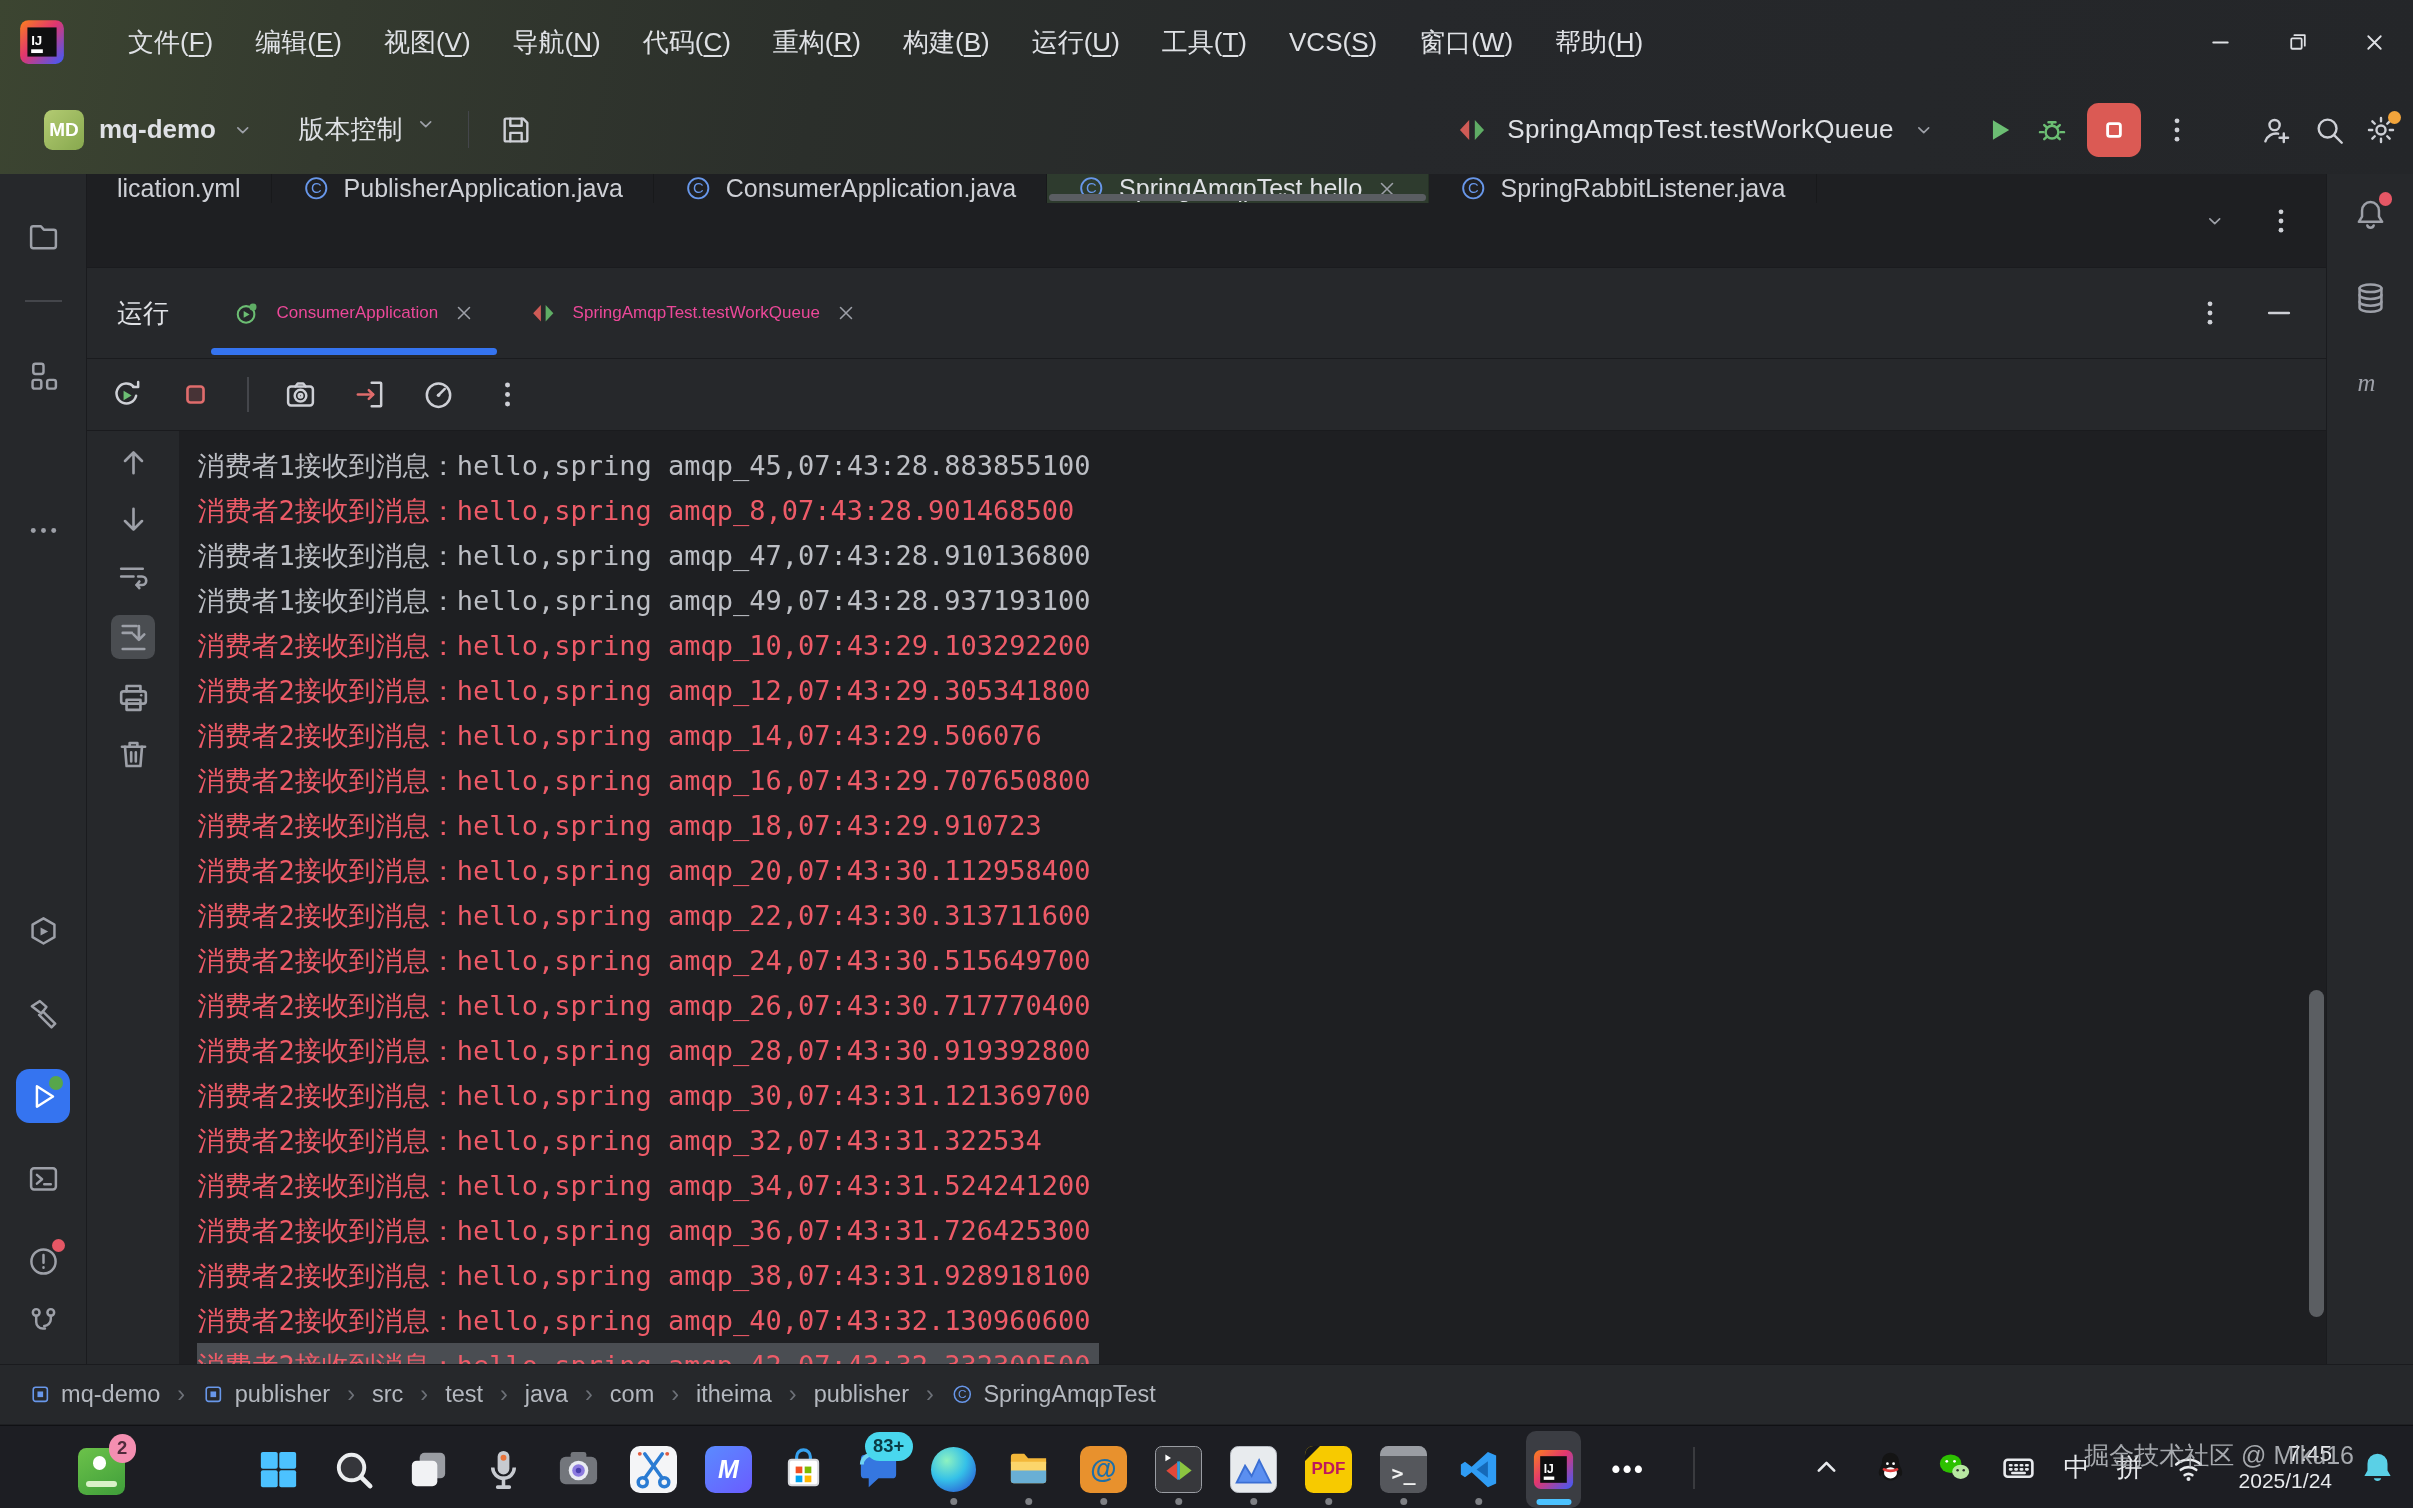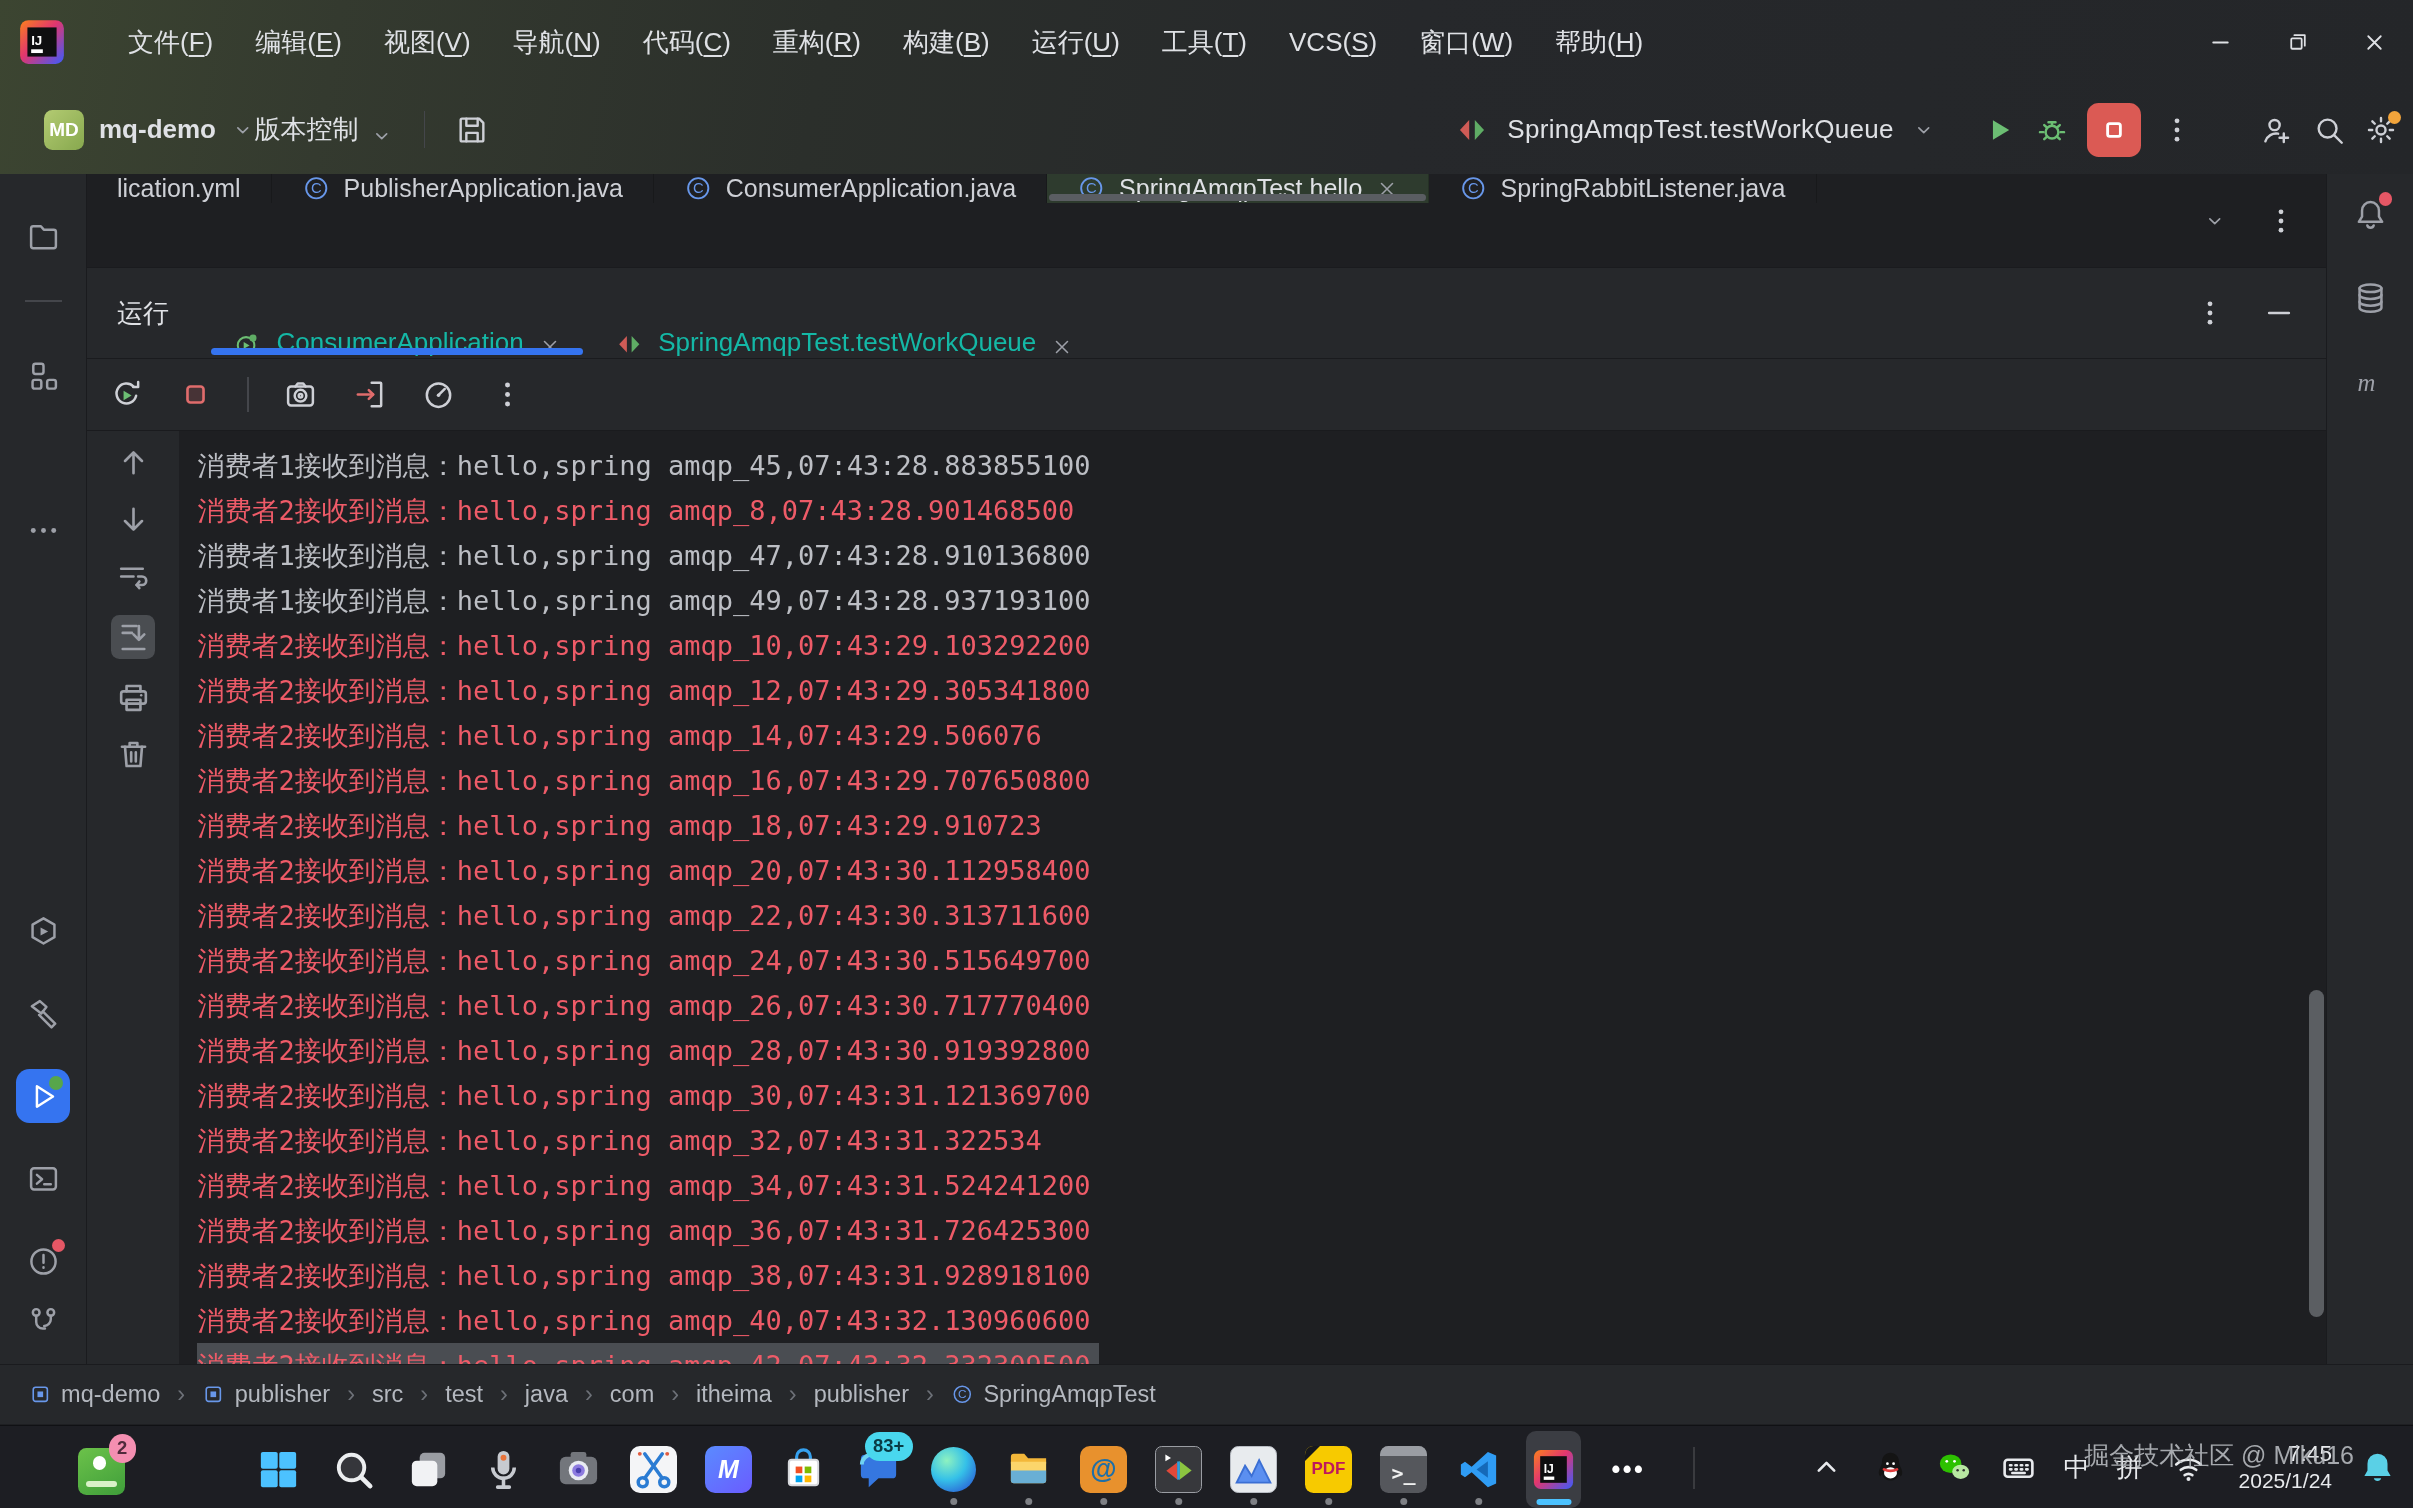--- a/index.html
+++ b/index.html
@@ -23,21 +23,21 @@
 .menu-item{padding:0 21px;font-size:26px;color:#dfe1e5;cursor:default}
 .menu-item u{text-underline-offset:4.2px}
 .win-controls{margin-left:auto;display:flex;height:100%}
 .wc{width:77px;height:100%;display:flex;align-items:center;justify-content:center;color:#dfe1e5}
 .wc svg{width:25px;height:25px}
 .toolbar{position:absolute;top:84px;left:14px;right:0;height:91px;display:flex;align-items:center}
 .proj{display:flex;align-items:center;gap:15px;margin-left:30px}
 .proj-badge{width:40px;height:40px;border-radius:8.4px;background:linear-gradient(135deg,#b3cb72,#87a84e);
  color:#fff;font-size:19px;font-weight:bold;display:flex;align-items:center;justify-content:center}
 .proj-name{font-size:26px;font-weight:bold}
-.vcs{display:flex;align-items:flex-end;gap:11.7px;font-size:26px}
+.vcs{display:flex;align-items:flex-start;gap:11.7px;margin-left:44px;font-size:26px}
 .tool-divider{width:1.7px;height:37px;background:#44464b;margin:0 30px}
 .run-widget{margin-left:auto;display:flex;align-items:center;gap:18.4px;padding-right:15px}
 .run-config-name{font-size:26px;letter-spacing:0.3px}
 .tbi.green{color:var(--rungreen)}
 .stop-btn{width:54px;height:54px;background:var(--stopred);border-radius:11.7px}
 .stop-btn svg{width:34px;height:34px}
 .gap{margin-left:47px}
 .gear-dot{position:relative}
 .gear-dot::after{content:"";position:absolute;top:-1.7px;right:-3.4px;width:13.4px;height:13.4px;border-radius:50%;background:var(--orangedot)}
 
@@ -63,21 +63,21 @@
 .tabs-scroll{display:flex;align-items:flex-start}
 .etab{position:relative;display:flex;align-items:center;gap:13.4px;padding:0 30px;font-size:25px;color:#ced0d6;border-right:0.8px solid rgba(0,0,0,.18)}
 .etab.active{background:var(--tabgreen);color:#dfe1e5}
 .etab.active::after{content:"";position:absolute;left:1.7px;right:1.7px;bottom:1.7px;height:7.5px;border-radius:4.2px;background:#5a5d62}
 .tab-row .end{margin-left:auto;display:flex;align-items:center;gap:37px;padding-right:28.5px}
 
 
 .run-header{height:91px;display:flex;align-items:stretch;background:#26282b;border-bottom:0.8px solid #1a1b1e}
 .rh-title{display:flex;align-items:center;padding:0 37px 0 30px;font-size:26px;color:#dfe1e5}
 .rtabs{display:flex;align-items:stretch}
-.rtab{position:relative;display:flex;align-items:flex-end;gap:15px;padding:0 27px;font-size:26px;color:#14b8a6}
+.rtab{position:relative;display:flex;align-items:center;gap:15px;padding:0 27px;font-size:17px;color:#ec4899}
 .rtab.active::after{content:"";position:absolute;left:5px;right:5px;bottom:3.4px;height:6.7px;border-radius:4.2px;background:var(--accent)}
 .rh-right{margin-left:auto;display:flex;align-items:center;gap:35px;padding-right:30px}
 
 
 .console-bar{height:72px;display:flex;align-items:stretch;background:#26282b;border-bottom:0.8px solid #1a1b1e}
 .vtabs{display:flex;align-items:stretch}
 .ctab{position:relative;display:flex;align-items:center;gap:11.7px;padding:0 27px;font-size:25px;color:#dfe1e5}
 .ctab.active::after{content:"";position:absolute;left:3.4px;right:3.4px;bottom:0;height:6.7px;border-radius:4.2px 4.2px 0 0;background:var(--accent)}
 .cbar-icons{display:flex;align-items:center;gap:34px;margin-left:22px}
 .cbar-icons .icon{width:35px;height:35px}

